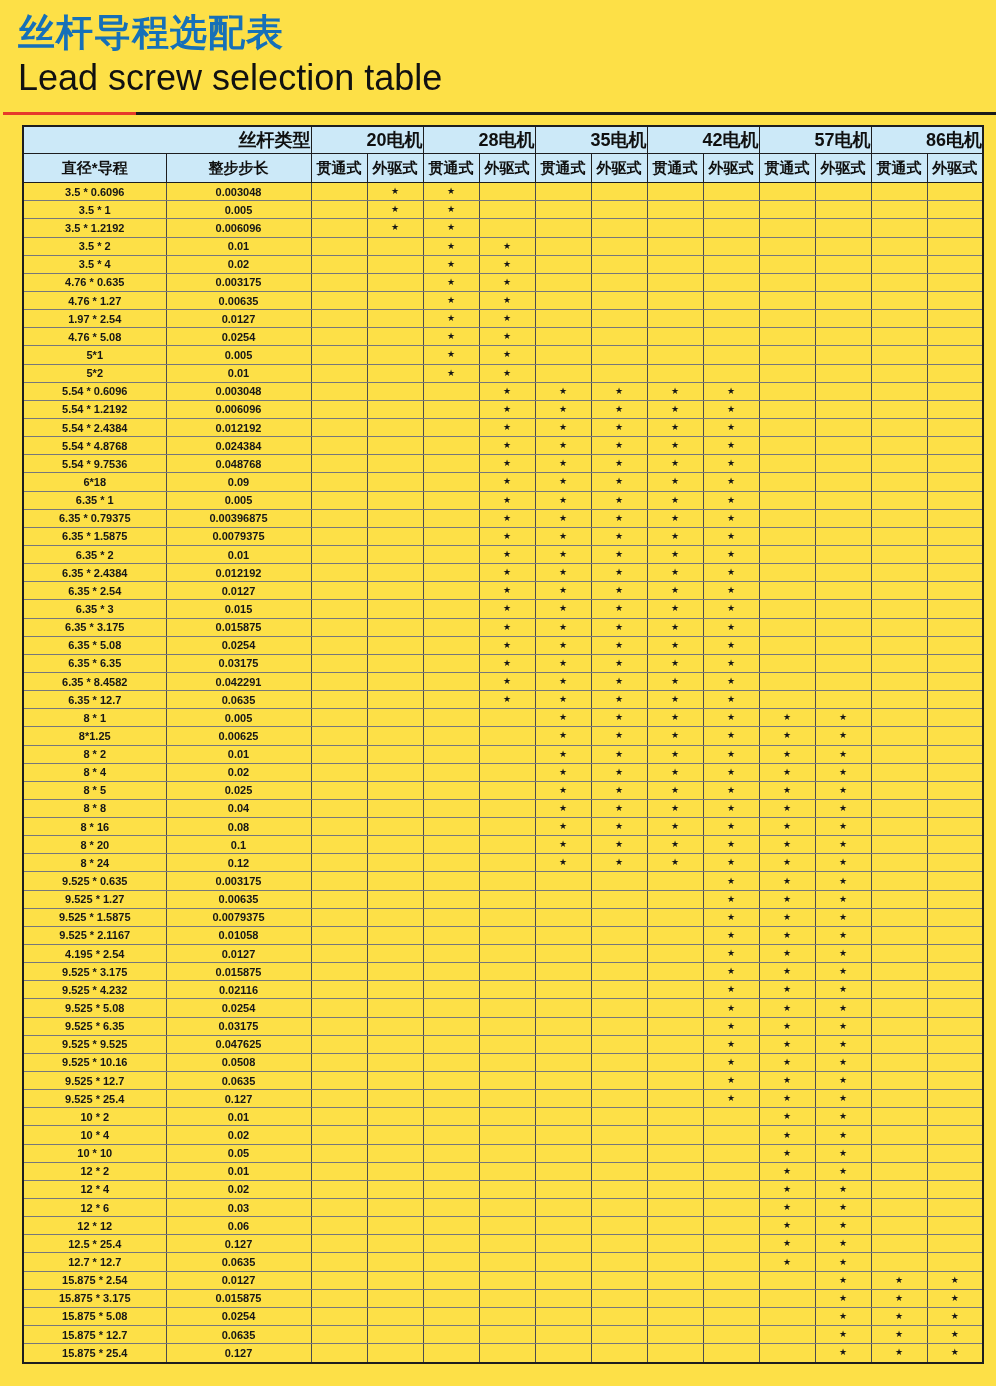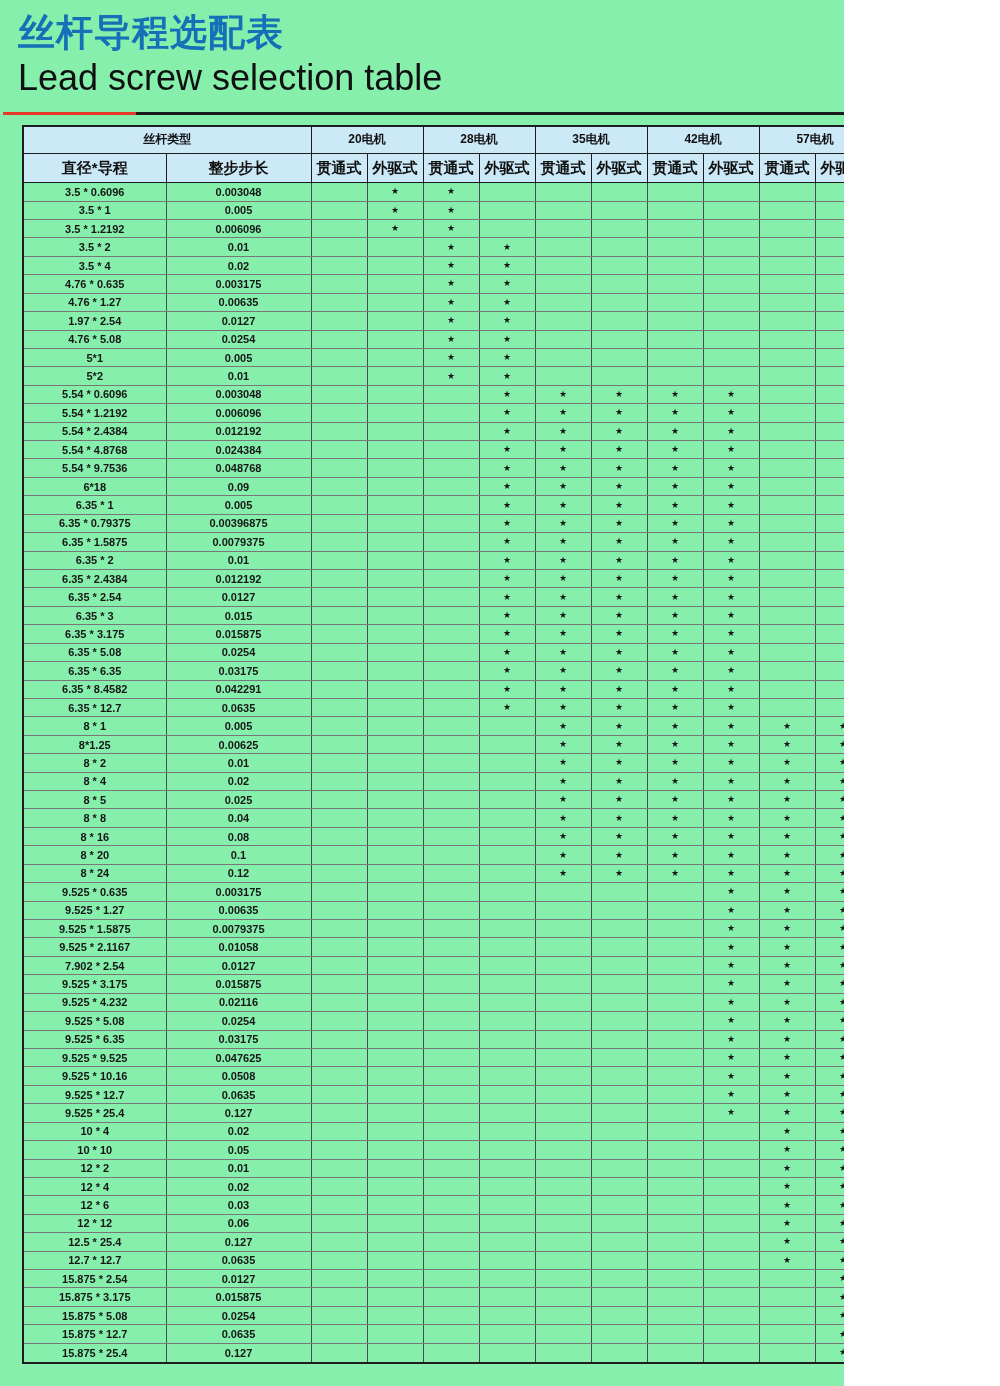--- a/index.html
+++ b/index.html
@@ -3,23 +3,23 @@
 <meta charset="utf-8">
 <style>
   html, body {
     margin: 0;
     padding: 0;
     background: #ffffff;
     font-family: "Liberation Sans", "DejaVu Sans", sans-serif;
   }
   .page {
     position: relative;
-    width: 844px;
+    width: 996px;
     height: 1386px;
-    background: #86efac;
+    background: #fde047;
     overflow: hidden;
   }
   .page-title {
     margin: 10px 0 0 18px;
     font-size: 37px;
     line-height: 1.25;
     font-weight: 900;
     color: var(--title-color, #1670b8);
     letter-spacing: 1px;
   }
@@ -57,21 +57,21 @@
     overflow: hidden;
     white-space: nowrap;
   }
   table.lead-table thead th {
     background: var(--header-bg, #cce9f8);
     color: #101010;
     font-weight: bold;
     border: 1px solid #1d1d1f;
   }
   tr.head-row-1 { height: 28px; }
-  tr.head-row-1 th { font-size: 12px; }
+  tr.head-row-1 th { font-size: 18px; text-align: right; }
   tr.head-row-2 { height: 29px; }
   tr.head-row-2 th { font-size: 15px; }
   table.lead-table tbody td {
     font-size: 11px;
     font-weight: bold;
     color: #161616;
     border-left: 1px solid #4c4c4e;
     border-right: 1px solid #4c4c4e;
     border-top: 1px solid #77777a;
     border-bottom: 1px solid #77777a;
@@ -801,21 +801,21 @@
           <td class="star-cell"></td>
           <td class="star-cell"></td>
           <td class="star-cell"></td>
           <td class="star-cell">★</td>
           <td class="star-cell">★</td>
           <td class="star-cell">★</td>
           <td class="star-cell"></td>
           <td class="star-cell"></td>
         </tr>
         <tr>
-          <td>7.902 * 2.54</td>
+          <td>4.195 * 2.54</td>
           <td>0.0127</td>
           <td class="star-cell"></td>
           <td class="star-cell"></td>
           <td class="star-cell"></td>
           <td class="star-cell"></td>
           <td class="star-cell"></td>
           <td class="star-cell"></td>
           <td class="star-cell"></td>
           <td class="star-cell">★</td>
           <td class="star-cell">★</td>
@@ -939,20 +939,36 @@
           <td>9.525 * 25.4</td>
           <td>0.127</td>
           <td class="star-cell"></td>
           <td class="star-cell"></td>
           <td class="star-cell"></td>
           <td class="star-cell"></td>
           <td class="star-cell"></td>
           <td class="star-cell"></td>
           <td class="star-cell"></td>
           <td class="star-cell">★</td>
+          <td class="star-cell">★</td>
+          <td class="star-cell">★</td>
+          <td class="star-cell"></td>
+          <td class="star-cell"></td>
+        </tr>
+        <tr>
+          <td>10 * 2</td>
+          <td>0.01</td>
+          <td class="star-cell"></td>
+          <td class="star-cell"></td>
+          <td class="star-cell"></td>
+          <td class="star-cell"></td>
+          <td class="star-cell"></td>
+          <td class="star-cell"></td>
+          <td class="star-cell"></td>
+          <td class="star-cell"></td>
           <td class="star-cell">★</td>
           <td class="star-cell">★</td>
           <td class="star-cell"></td>
           <td class="star-cell"></td>
         </tr>
         <tr>
           <td>10 * 4</td>
           <td>0.02</td>
           <td class="star-cell"></td>
           <td class="star-cell"></td>

